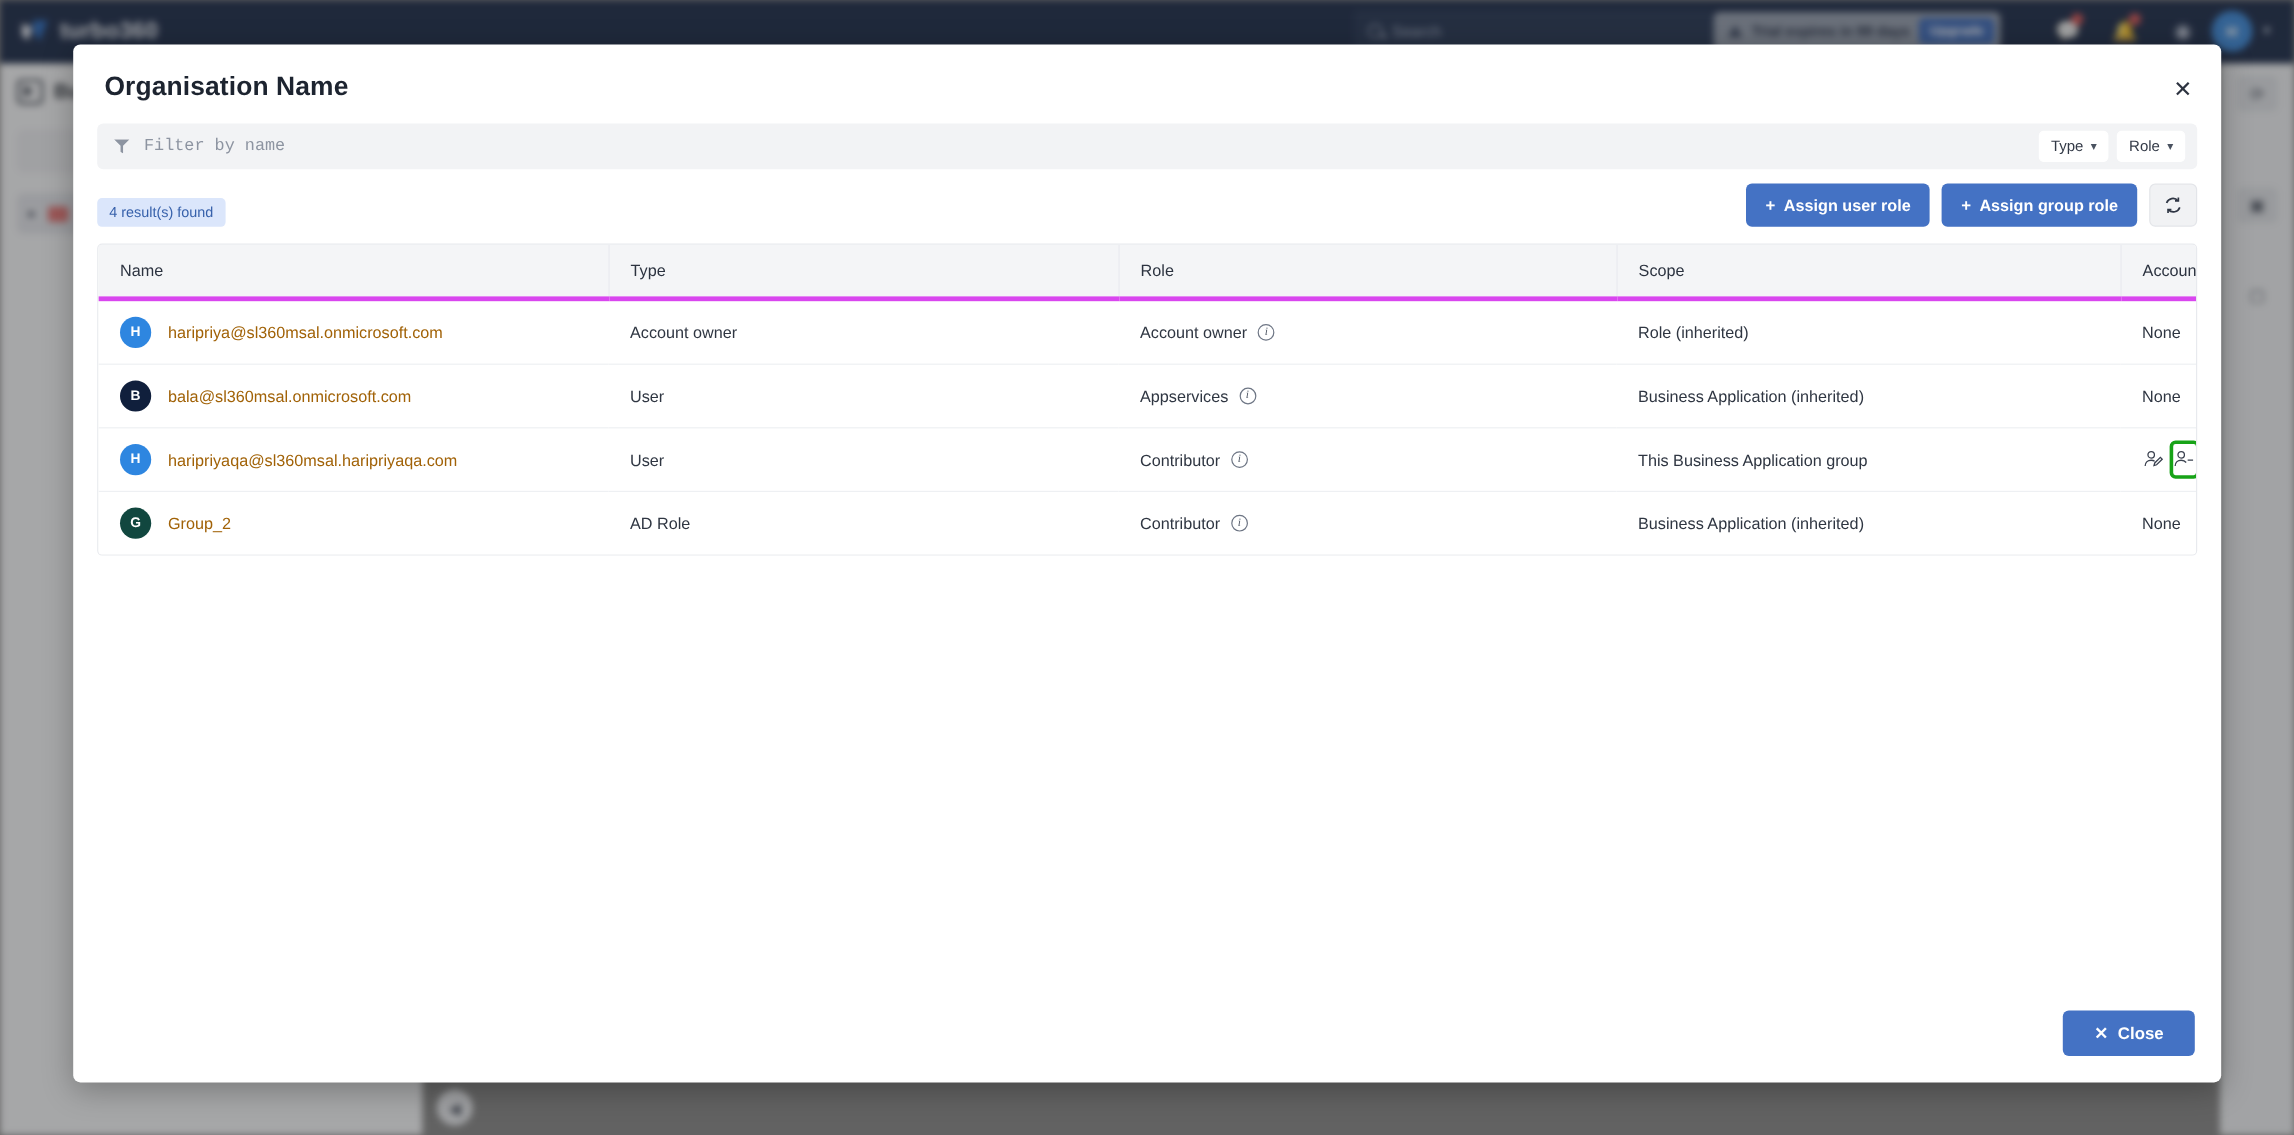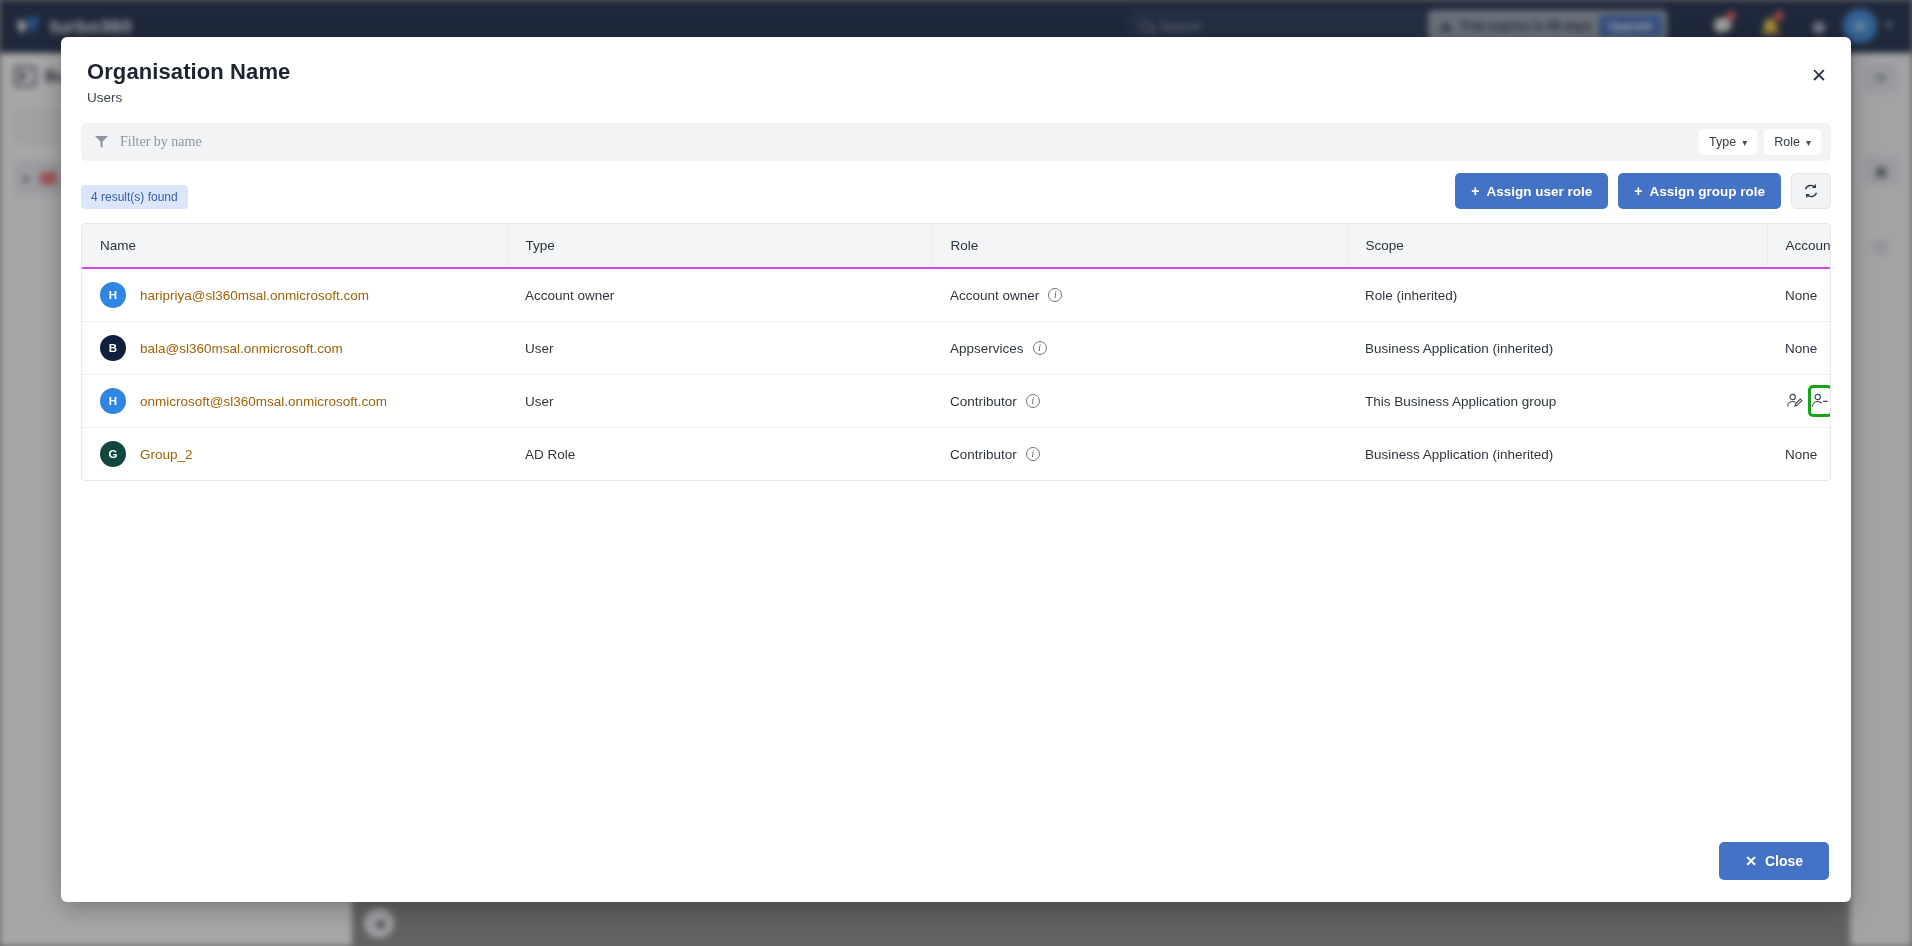--- a/index.html
+++ b/index.html
@@ -131,21 +131,21 @@
   #filter-row {
     margin:6px 20px 0 20px; height:38px; background:#f2f3f5; border-radius:5px;
     display:flex; align-items:center; padding:0 10px 0 14px;
   }
   .funnel {
     width:13px; height:12px; flex:0 0 auto; margin-right:12px;
     background:#8d94a1; clip-path: polygon(0 0,100% 0,58% 45%,58% 100%,42% 88%,42% 45%);
   }
   #filter-input {
     flex:1; border:none; outline:none; background:transparent;
-    font-family:Liberation Serif, serif; font-size:14px; color:#3b4250;
+    font-family:Liberation Mono, monospace; font-size:14px; color:#3b4250;
   }
   #filter-input::placeholder { color:#8d94a1; }
   .dd-chip {
     display:flex; align-items:center; gap:6px; background:#fff; border-radius:4px;
     padding:5px 9px; font-size:12.5px; color:#333a47; margin-left:7px; cursor:pointer;
     border:1px solid #ffffff;
   }
   .dd-chip .cv { font-size:10px; color:#4a5260; }
 
   #action-row {
@@ -166,21 +166,21 @@
   #refresh-btn {
     width:40px; height:36px; background:#f1f2f4; border:1px solid #e3e5e9; border-radius:5px;
     display:flex; align-items:center; justify-content:center; cursor:pointer; color:#2f3644;
   }
 
   
   #table-wrap { margin:14px 20px 0 20px; border:1px solid #e8eaee; border-radius:4px; overflow:hidden; }
   table { width:100%; border-collapse:collapse; table-layout:fixed; }
   thead th {
     background:#f4f5f7; text-align:left; font-size:13.5px; font-weight:400; color:#2c3340;
-    padding:14px 0 14px 18px; border-right:1px solid #e8eaee; border-bottom:2px solid #d946ef;
+    padding:14px 0 14px 18px; border-right:1px solid #e8eaee; border-bottom:4px solid #d946ef;
   }
   thead th:last-child { border-right:none; }
   tbody td {
     font-size:13.5px; color:#2f3642; padding:13px 0 13px 18px;
     border-bottom:1px solid #eef0f3; background:#fff; vertical-align:middle;
   }
   tbody tr:last-child td { border-bottom:none; }
   .col-name { width:425px; }
   .col-type { width:425px; }
   .col-role { width:415px; }
@@ -277,21 +277,20 @@
   <div id="bg-right-text">ors)</div>
   <div id="bg-collapse">◀</div>
 </div>
 
 <div id="overlay"></div>
 
 <div id="modal">
 
   <div id="modal-header">
     <div id="modal-title">Organisation Name</div>
-    <div id="modal-subtitle">Users</div>
     <button id="modal-close">✕</button>
   </div>
 
   <div id="filter-row">
     <span class="funnel"></span>
     <input id="filter-input" type="text" placeholder="Filter by name" style="">
     <div class="dd-chip">
       <span>Type</span>
       <span class="cv">▾</span>
     </div>
@@ -373,21 +372,21 @@
                 <span class="info-ic">i</span>
               </div>
             </td>
             <td>Business Application (inherited)</td>
             <td><span class="act-none">None</span></td>
           </tr>
           <tr>
             <td>
               <div class="name-cell">
                 <span class="avatar" style="background:#2e86e0">H</span>
-                <a class="name-link">onmicrosoft@sl360msal.onmicrosoft.com</a>
+                <a class="name-link">haripriyaqa@sl360msal.haripriyaqa.com</a>
               </div>
             </td>
             <td>User</td>
             <td>
               <div class="role-cell">
                 <span>Contributor</span>
                 <span class="info-ic">i</span>
               </div>
             </td>
             <td>This Business Application group</td>

